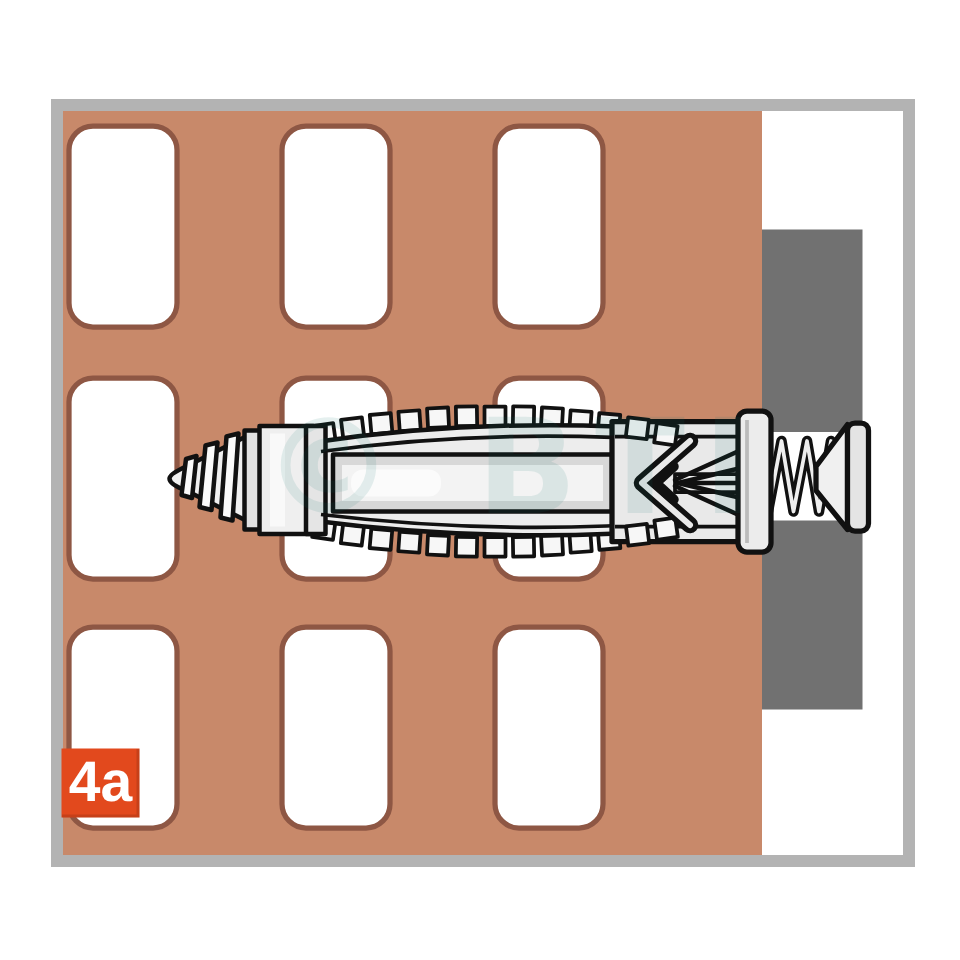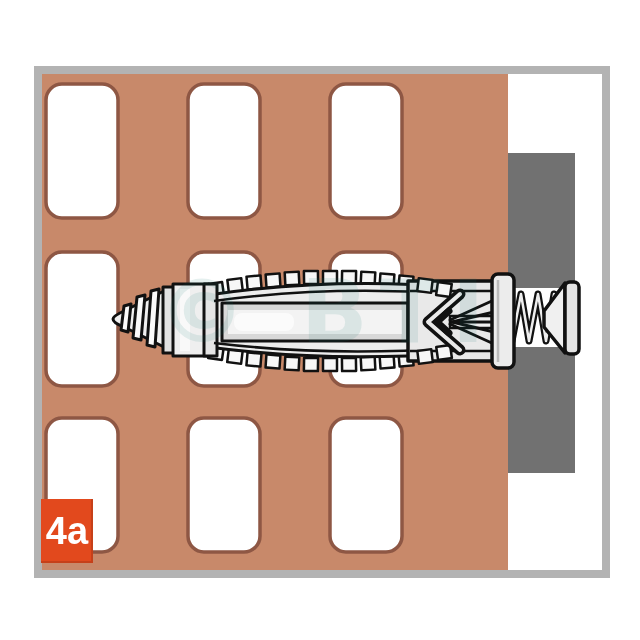--- a/index.html
+++ b/index.html
@@ -20,21 +20,21 @@
     letter-spacing:12px;
     line-height:1;
     opacity:0.10;
     white-space:nowrap;
     pointer-events:none;
     z-index:3;
   }
   .step-label{
     position:absolute;
     left:41px;top:499px;
-    width:52px;height:64px;
+    width:52px;height:46px;
     display:flex;align-items:center;justify-content:center;
     font-weight:bold;
     font-size:38px;
     z-index:4;
     box-shadow:inset -2px -2px 0 rgba(0,0,0,0.12);
   }
 </style>
 </head>
 <body>
 
@@ -151,18 +151,18 @@
 
     <g>
       <rect x="492" y="274" width="22" height="94" rx="6" fill="#ececec" stroke="#111111" stroke-width="3.5"></rect>
       <line x1="498" y1="280" x2="498" y2="362" stroke="#bbbbbb" stroke-width="2.5"></line>
     </g>
   </g>
 
   <rect x="38" y="70" width="568" height="504" fill="none" stroke-width="8" stroke="#b3b3b3"></rect>
 </svg>
 
-  <div class="watermark" style="color: #0f766e;">© BTI</div>
+  <div class="watermark" style="color: #0f766e; padding-left: 17px;">© BTI</div>
 
   <div class="step-label" style="background: rgb(226, 73, 29); color: rgb(255, 255, 255);">
     <span>4a</span>
   </div>
 </div>
 
 </body></html>

